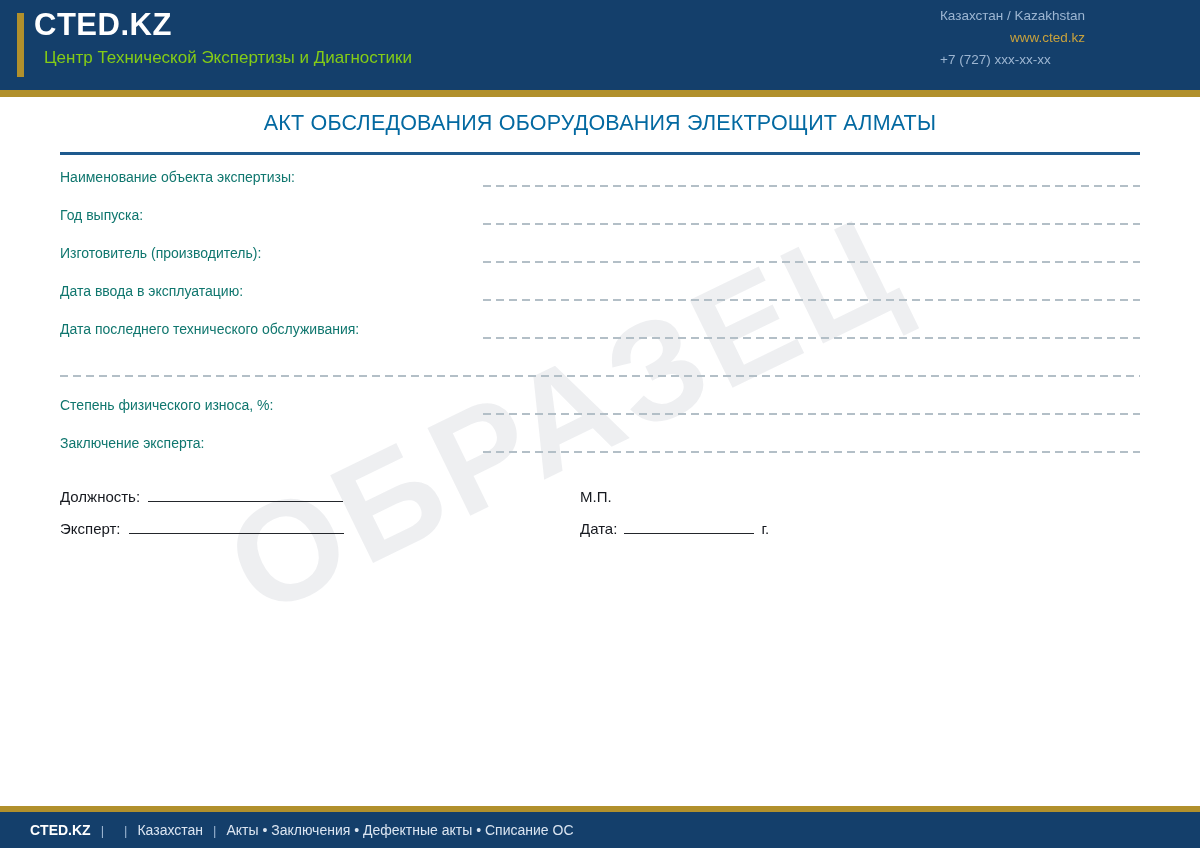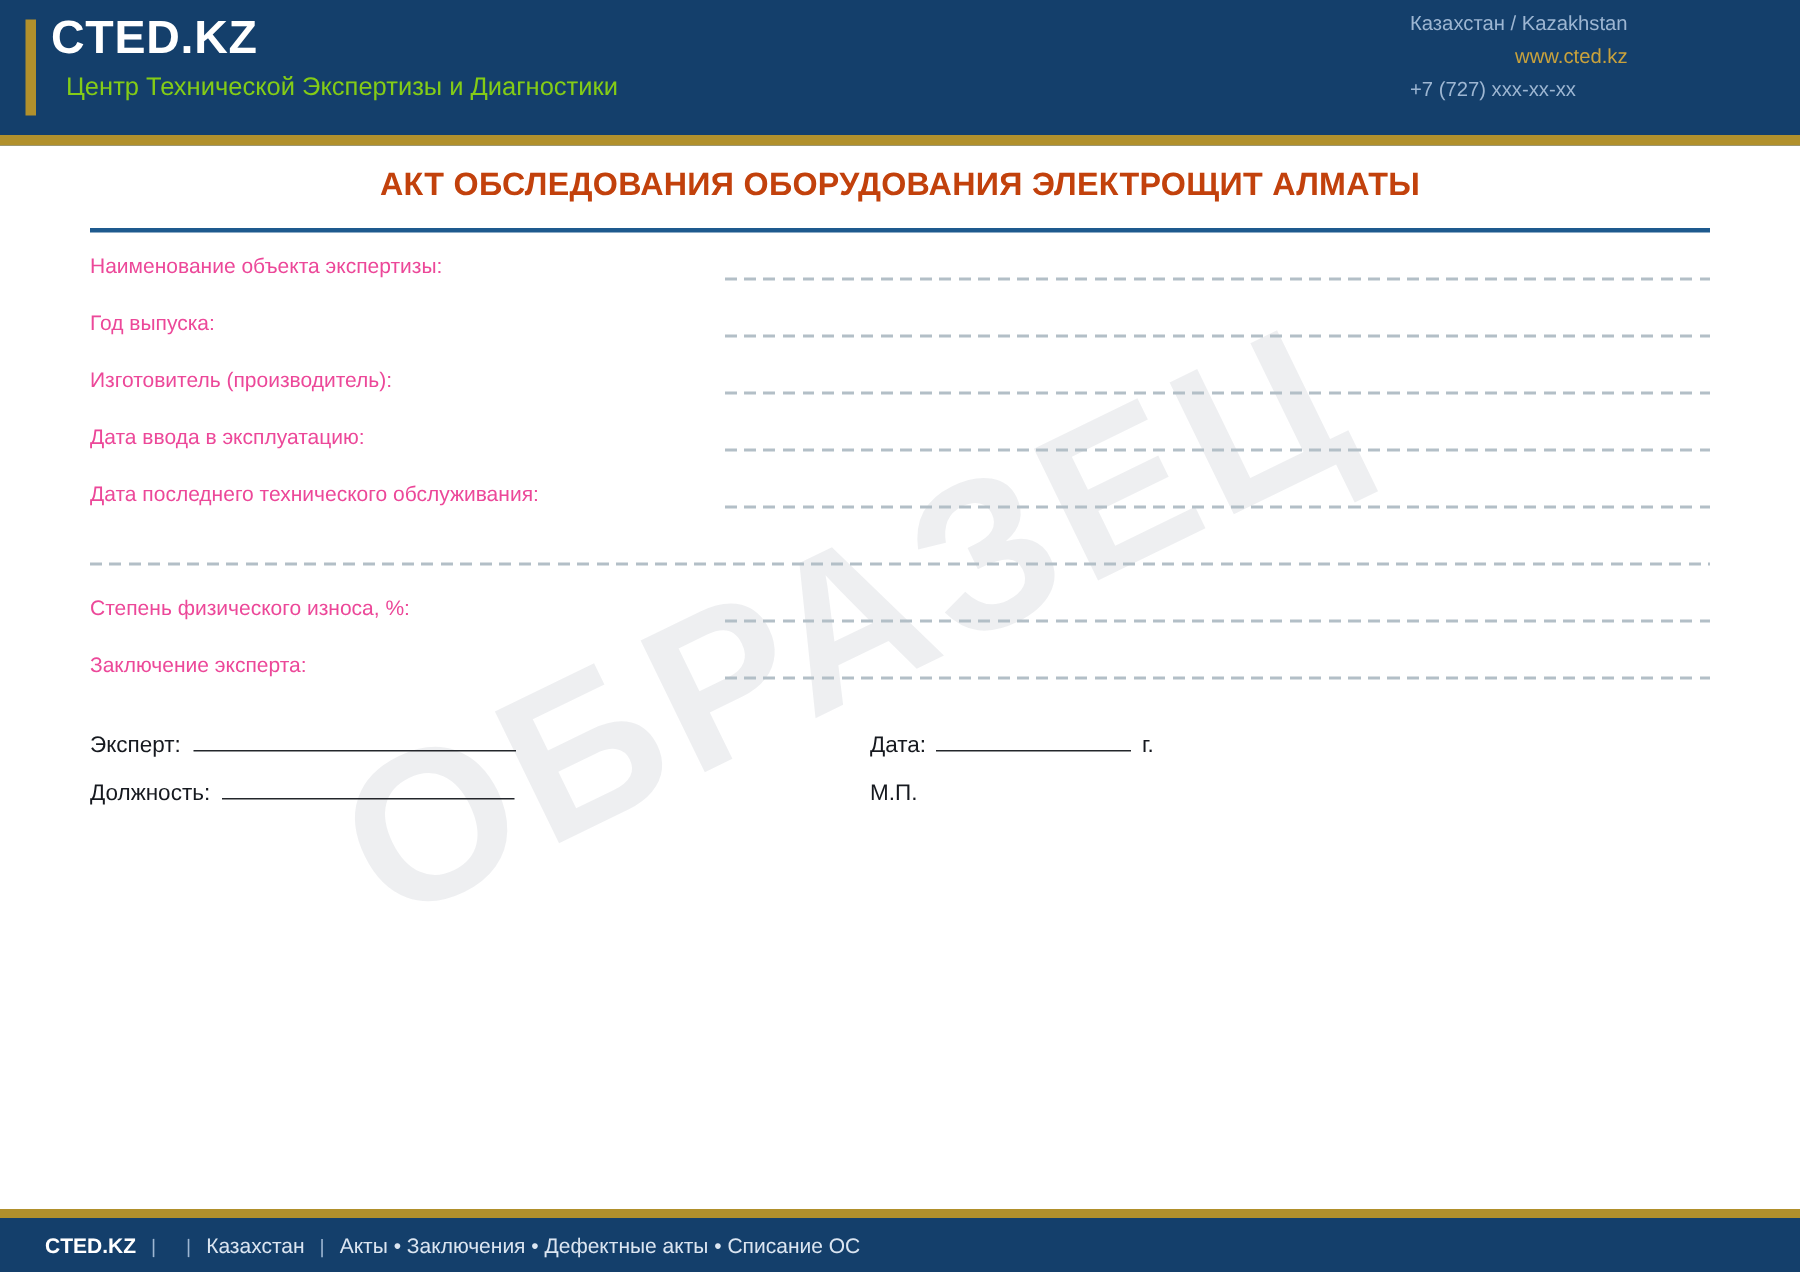--- a/index.html
+++ b/index.html
@@ -9,27 +9,27 @@
 
   
   .header { position:relative; height:97px; background:#143f6b; border-bottom:7px solid #b1902c; }
   .gold-bar { position:absolute; left:17px; top:13px; width:7px; height:64px; background:#b1902c; }
   .brand { position:absolute; left:34px; top:7px; font-size:31px; font-weight:700; color:#ffffff; letter-spacing:0.5px; }
   .brand-sub { position:absolute; left:44px; top:48px; font-size:17px; color:#84cc16; }
   .contact { position:absolute; left:940px; top:5px; font-size:13.5px; line-height:22px; color:#9db6d2; }
   .contact .site { color:#c9a23c; cursor:pointer;text-align:right; }
 
   
-  .title { padding-top:14px; text-align:center; font-size:21.5px; font-weight:700; color:#c2410c; letter-spacing:0.2px; }
+  .title { padding-top:14px; text-align:center; font-size:21.5px; font-weight:400; color:#0369a1; letter-spacing:0.2px; }
   .title-rule { height:3px; background:#1e5a8e; margin:16px 60px 0 60px; }
 
   
   .form { position:relative; margin-top:3px; z-index:1; }
   .row { height:38px; display:flex; padding:0 60px; }
-  .lbl { flex:none; width:423px; line-height:38px; font-size:14px; color:#ec4899; white-space:nowrap; }
+  .lbl { flex:none; width:423px; line-height:38px; font-size:14px; color:#0f766e; white-space:nowrap; }
   .fill { flex:1; height:2px; margin-top:27px;
           background:repeating-linear-gradient(90deg,#b3bfc7 0 8px,transparent 8px 13px); }
 
   
   .watermark { position:absolute; left:565px; top:415px;
                transform:translate(-50%,-50%) rotate(-26deg);
                font-size:142px; font-weight:700; letter-spacing:6px;
                color:rgba(20,30,50,0.07); white-space:nowrap; z-index:0; user-select:none; }
 
   
@@ -100,32 +100,32 @@
     </div>
     <div class="row">
       <span class="lbl">Заключение эксперта:</span>
       <span class="fill"></span>
     </div>
   </div>
 
   <div class="sig">
     <div class="sig-row">
       <div class="sig-left">
+        <span>Должность:</span><span class="uline u-position"></span>
+      </div>
+      <div class="sig-right">
+        <span>М.П.</span>
+      </div>
+    </div>
+    <div class="sig-row">
+      <div class="sig-left">
         <span>Эксперт:</span><span class="uline u-expert"></span>
       </div>
       <div class="sig-right">
         <span>Дата:</span><span class="uline u-date"></span><span>г.</span>
-      </div>
-    </div>
-    <div class="sig-row">
-      <div class="sig-left">
-        <span>Должность:</span><span class="uline u-position"></span>
-      </div>
-      <div class="sig-right">
-        <span>М.П.</span>
       </div>
     </div>
   </div>
 
   <div class="footer">
     <span class="f-brand">CTED.KZ</span>
     <span class="f-sep">|</span>
     <span class="f-sep">|</span>
     <span>Казахстан</span>
     <span class="f-sep">|</span>

